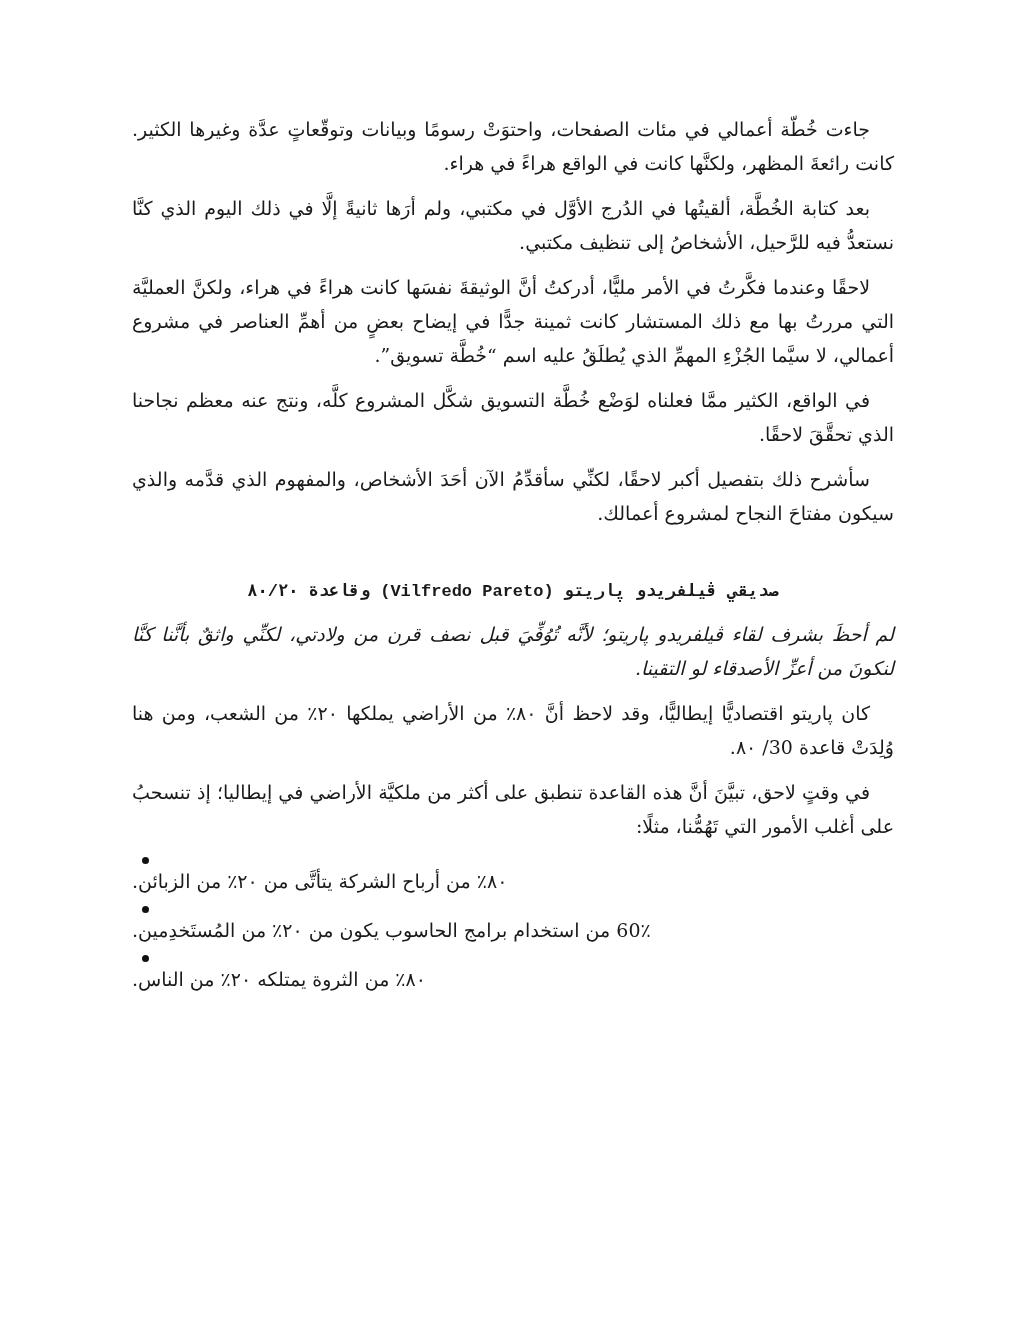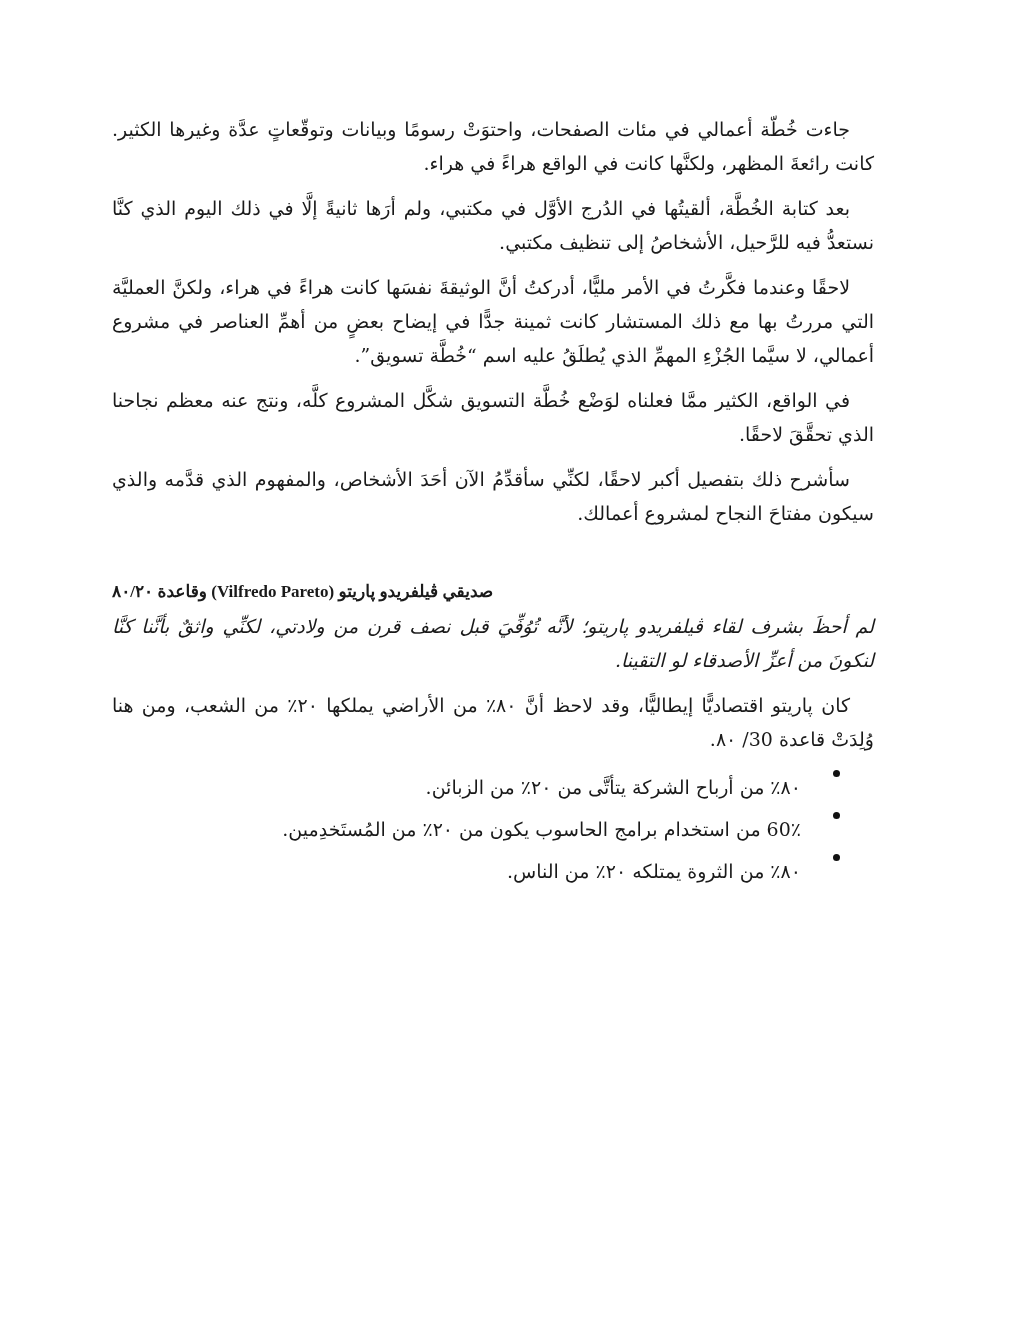--- a/index.html
+++ b/index.html
@@ -10,55 +10,54 @@
     body {
       width: 1020px;
       height: 1320px;
       position: relative;
       overflow: hidden;
       color: #1a1a1a;
       font-family: "DejaVu Serif", "Liberation Serif", serif;
     }
     .page {
       position: absolute;
-      left: 112px;
+      left: 132px;
       width: 762px;
       top: 112px;
       direction: rtl;
       text-align: justify;
     }
     .para {
       font-size: 19px;
       line-height: 34px;
       margin: 0 0 11px 0;
       text-indent: 24px;
       text-align-last: right;
     }
     .para.noindent { text-indent: 0; font-style: italic; }
     .heading {
-      font-family: Liberation Serif, serif;
+      font-family: Liberation Mono, monospace;
       font-weight: bold;
       font-size: 17px;
       line-height: 26px;
-      margin: 49px 0 4px 0;
-      text-align: left;
+      margin: 49px 0 12px 0;
+      text-align: center;
     }
     .bullets {
       list-style: none;
       margin: 14px 0 0 0;
       padding: 0 34px 0 0;
     }
     .bullet-item {
       font-size: 19px;
       line-height: 34px;
       margin-bottom: 8px;
       display: flex;
-      flex-direction: row;
-      align-items: flex-start;
-      gap: 22px;
+      flex-direction: column;
+      align-items: flex-end;
     }
     .bullet-dot {
       width: 7px;
       height: 7px;
       border-radius: 50%;
       background: #111;
       margin-left: 10px;
       flex: 0 0 auto;
     }
   </style>
@@ -72,20 +71,21 @@
     <p class="para">بعد كتابة الخُطَّة، ألقيتُها في الدُرج الأوَّل في مكتبي، ولم أرَها ثانيةً إلَّا في ذلك اليوم الذي كنَّا نستعدُّ فيه للرَّحيل، الأشخاصُ إلى تنظيف مكتبي.</p>
     <p class="para">لاحقًا وعندما فكَّرتُ في الأمر مليًّا، أدركتُ أنَّ الوثيقةَ نفسَها كانت هراءً في هراء، ولكنَّ العمليَّة التي مررتُ بها مع ذلك المستشار كانت ثمينة جدًّا في إيضاح بعضٍ من أهمِّ العناصر في مشروع أعمالي، لا سيَّما الجُزْءِ المهمِّ الذي يُطلَقُ عليه اسم “خُطَّة تسويق”.</p>
     <p class="para">في الواقع، الكثير ممَّا فعلناه لوَضْع خُطَّة التسويق شكَّل المشروع كلَّه، ونتج عنه معظم نجاحنا الذي تحقَّقَ لاحقًا.</p>
     <p class="para">سأشرح ذلك بتفصيل أكبر لاحقًا، لكنِّي سأقدِّمُ الآن أحَدَ الأشخاص، والمفهوم الذي قدَّمه والذي سيكون مفتاحَ النجاح لمشروع أعمالك.</p>
   </div>
 
   <div>
     <h2 class="heading">صديقي ڤيلفريدو پاريتو (Vilfredo Pareto) وقاعدة ٨٠/٢٠</h2>
     <p class="para noindent">لم أحظَ بشرف لقاء ڤيلفريدو پاريتو؛ لأنَّه تُوُفِّيَ قبل نصف قرن من ولادتي، لكنِّي واثقٌ بأنَّنا كنَّا لنكونَ من أعزِّ الأصدقاء لو التقينا.</p>
     <p class="para">كان پاريتو اقتصاديًّا إيطاليًّا، وقد لاحظ أنَّ ٨٠٪ من الأراضي يملكها ٢٠٪ من الشعب، ومن هنا وُلِدَتْ قاعدة 30/ ٨٠.</p>
+    <p class="para">في وقتٍ لاحق، تبيَّنَ أنَّ هذه القاعدة تنطبق على أكثر من ملكيَّة الأراضي في إيطاليا؛ إذ تنسحبُ على أغلب الأمور التي تَهُمُّنا، مثلًا:</p>
 
     <ul class="bullets">
       <li class="bullet-item">
         <span class="bullet-dot"></span>
         <span>٨٠٪ من أرباح الشركة يتأتَّى من ٢٠٪ من الزبائن.</span>
       </li>
       <li class="bullet-item">
         <span class="bullet-dot"></span>
         <span>60٪ من استخدام برامج الحاسوب يكون من ٢٠٪ من المُستَخدِمين.</span>
       </li>

